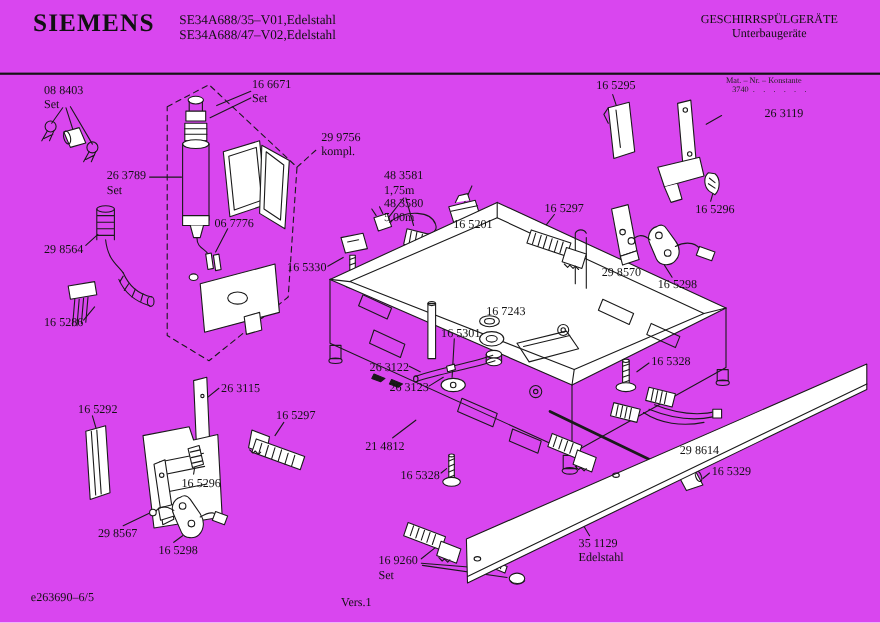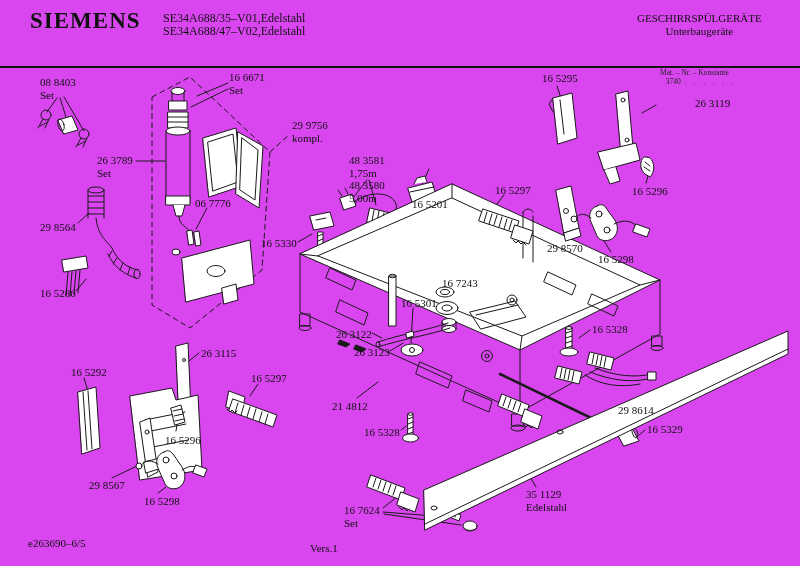--- a/index.html
+++ b/index.html
@@ -355,21 +355,21 @@
       <div class="part-label" style="left: 336px; top: 328px;">26 3122</div>
       <div class="part-label" style="left: 354px; top: 346px;">26 3123</div>
       <div class="part-label" style="left: 201px; top: 347px;">26 3115</div>
       <div class="part-label" style="left: 71px; top: 366px;">16 5292</div>
       <div class="part-label" style="left: 251px; top: 372px;">16 5297</div>
       <div class="part-label" style="left: 165px; top: 434px;">16 5296</div>
       <div class="part-label" style="left: 89px; top: 479px;">29 8567</div>
       <div class="part-label" style="left: 144px; top: 495px;">16 5298</div>
       <div class="part-label" style="left: 332px; top: 400px;">21 4812</div>
       <div class="part-label" style="left: 364px; top: 426px;">16 5328</div>
-      <div class="part-label" style="left: 344px; top: 504px;">16 7624
+      <div class="part-label" style="left: 344px; top: 504px;">16 9260
 Set</div>
       <div class="part-label" style="left: 526px; top: 488px;">35 1129
 Edelstahl</div>
     </div>
 
   <div class="abs footer-text" style="left:28px;top:537px;">e263690–6/5</div>
   <div class="abs footer-text" style="left:310px;top:542px;">Vers.1</div>
 
 </div>
 

